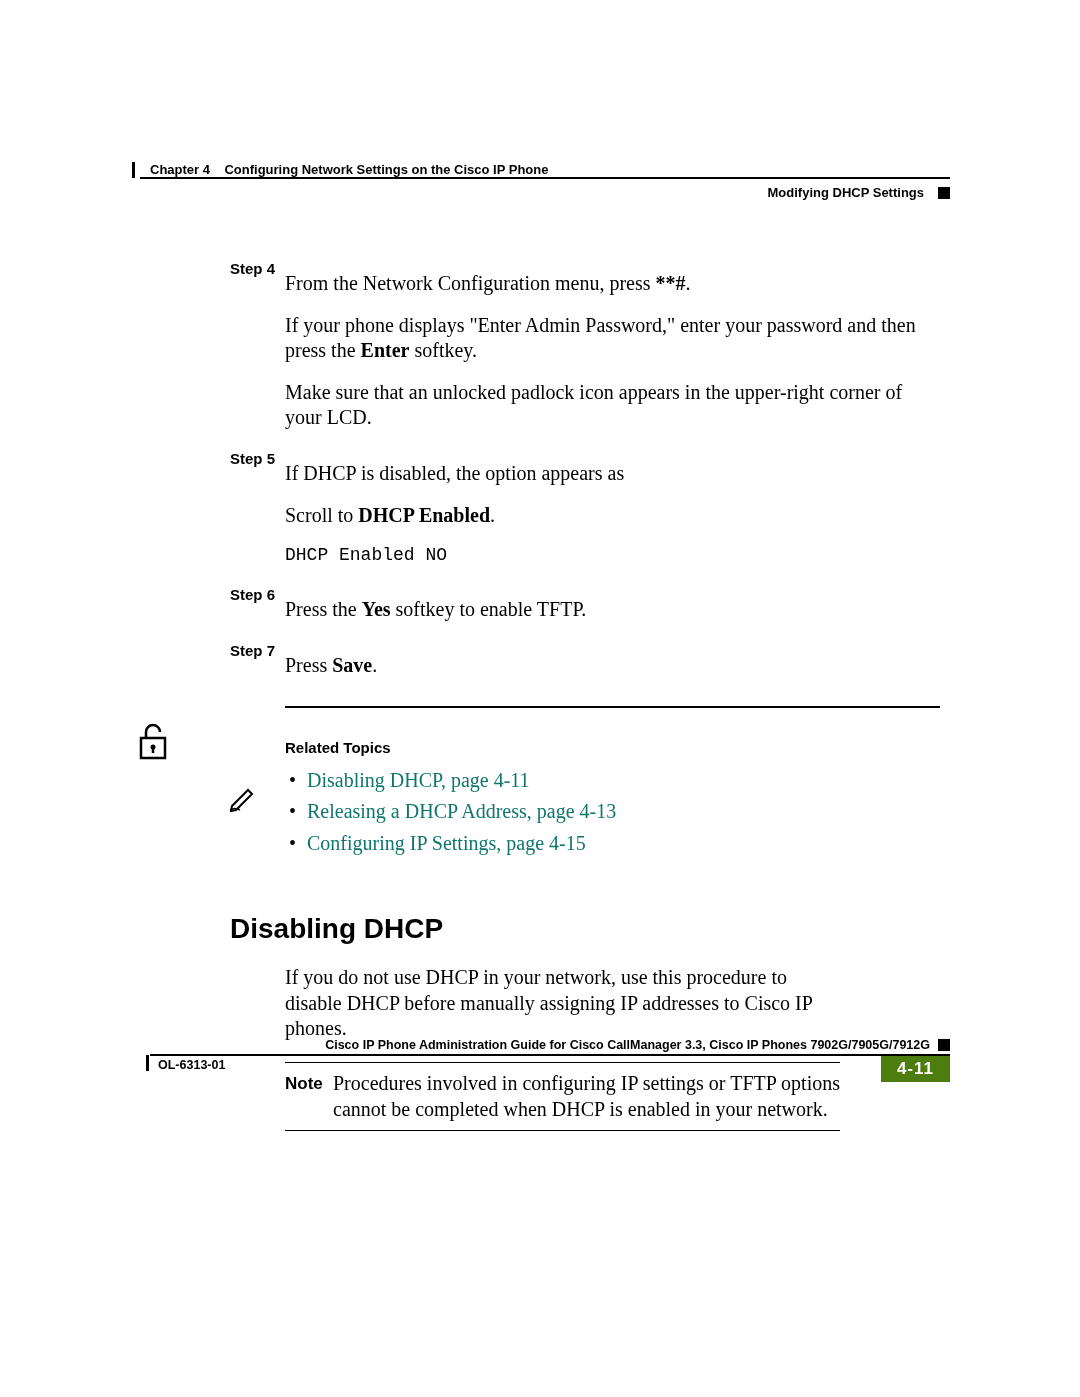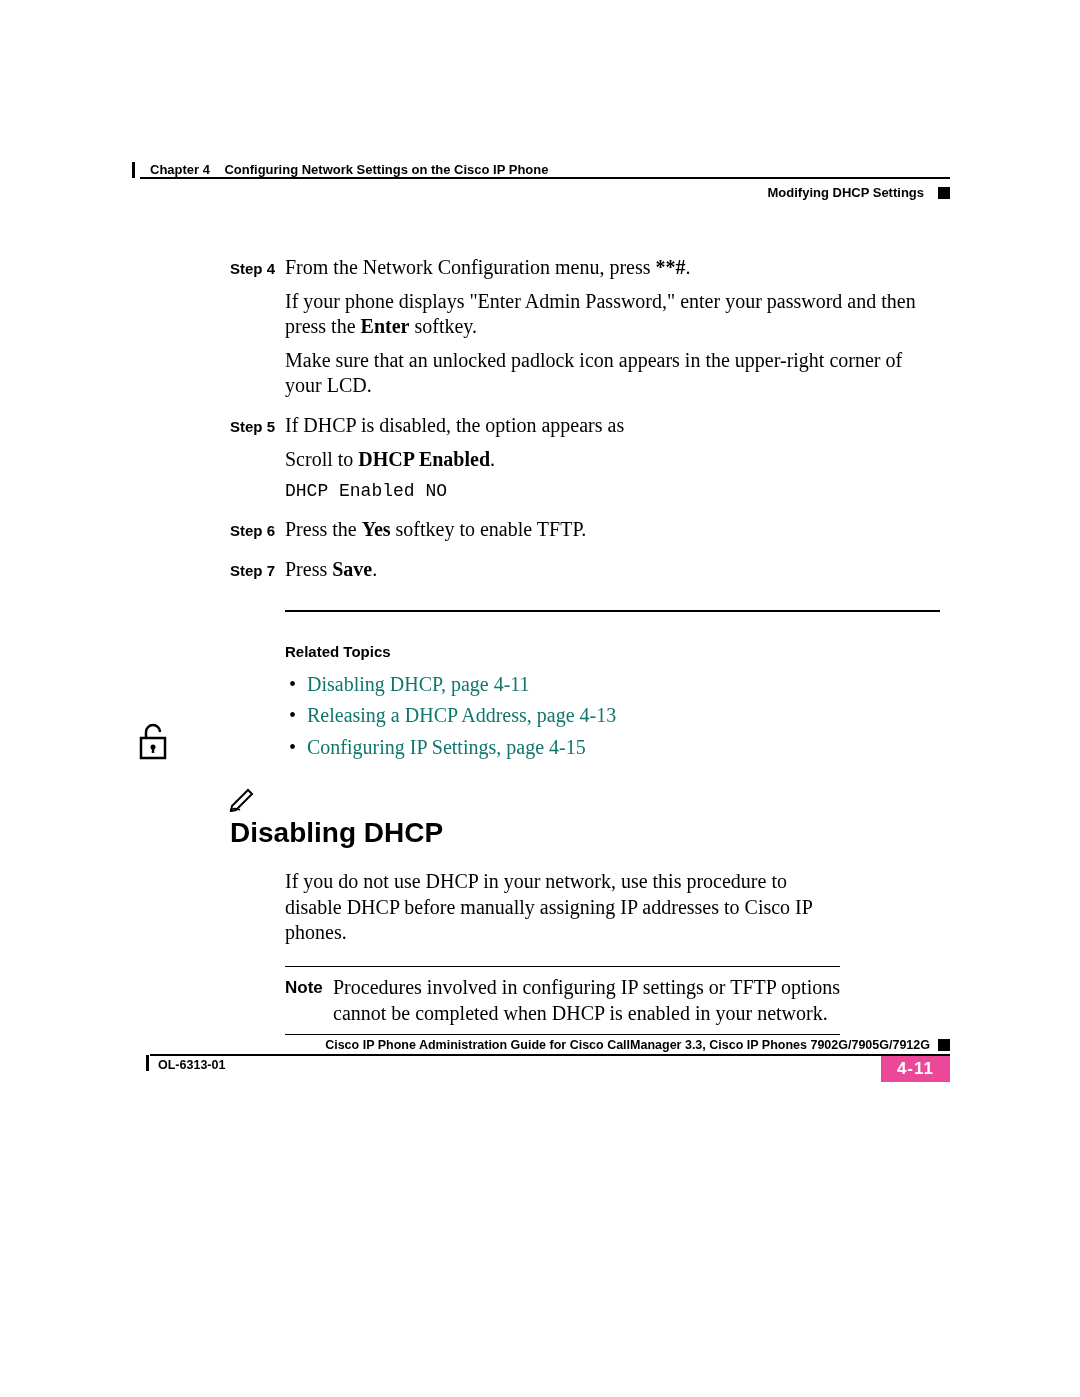--- a/index.html
+++ b/index.html
@@ -72,21 +72,21 @@
     font-weight: bold;
     font-size: 15px;
     width: 55px;
     flex: 0 0 55px;
     padding-top: 4px;
   }
   .step-body {
     flex: 1;
   }
   .step-body p {
-    margin: 0 0 8px 0;
+    margin: 16px 0 8px 0;
   }
   .mono {
     font-family: "Courier New", monospace;
     font-size: 18px;
   }
   .end-rule {
     border-top: 2px solid #000;
     margin: 20px 0 30px 55px;
     width: 655px;
   }
@@ -195,21 +195,21 @@
     margin-top: 0;
   }
   .ft-doc {
     font-family: Arial, Helvetica, sans-serif;
     font-weight: bold;
     font-size: 12.5px;
     padding-left: 28px;
     padding-top: 2px;
   }
   .page-num {
-    background: #ec4899;
+    background: #4d7c0f;
     color: #fff;
     font-family: Arial, Helvetica, sans-serif;
     font-weight: bold;
     font-size: 17px;
     padding: 3px 16px;
     letter-spacing: 1px;
   }
   .vbar-bot {
     position: absolute;
     left: 146px;

